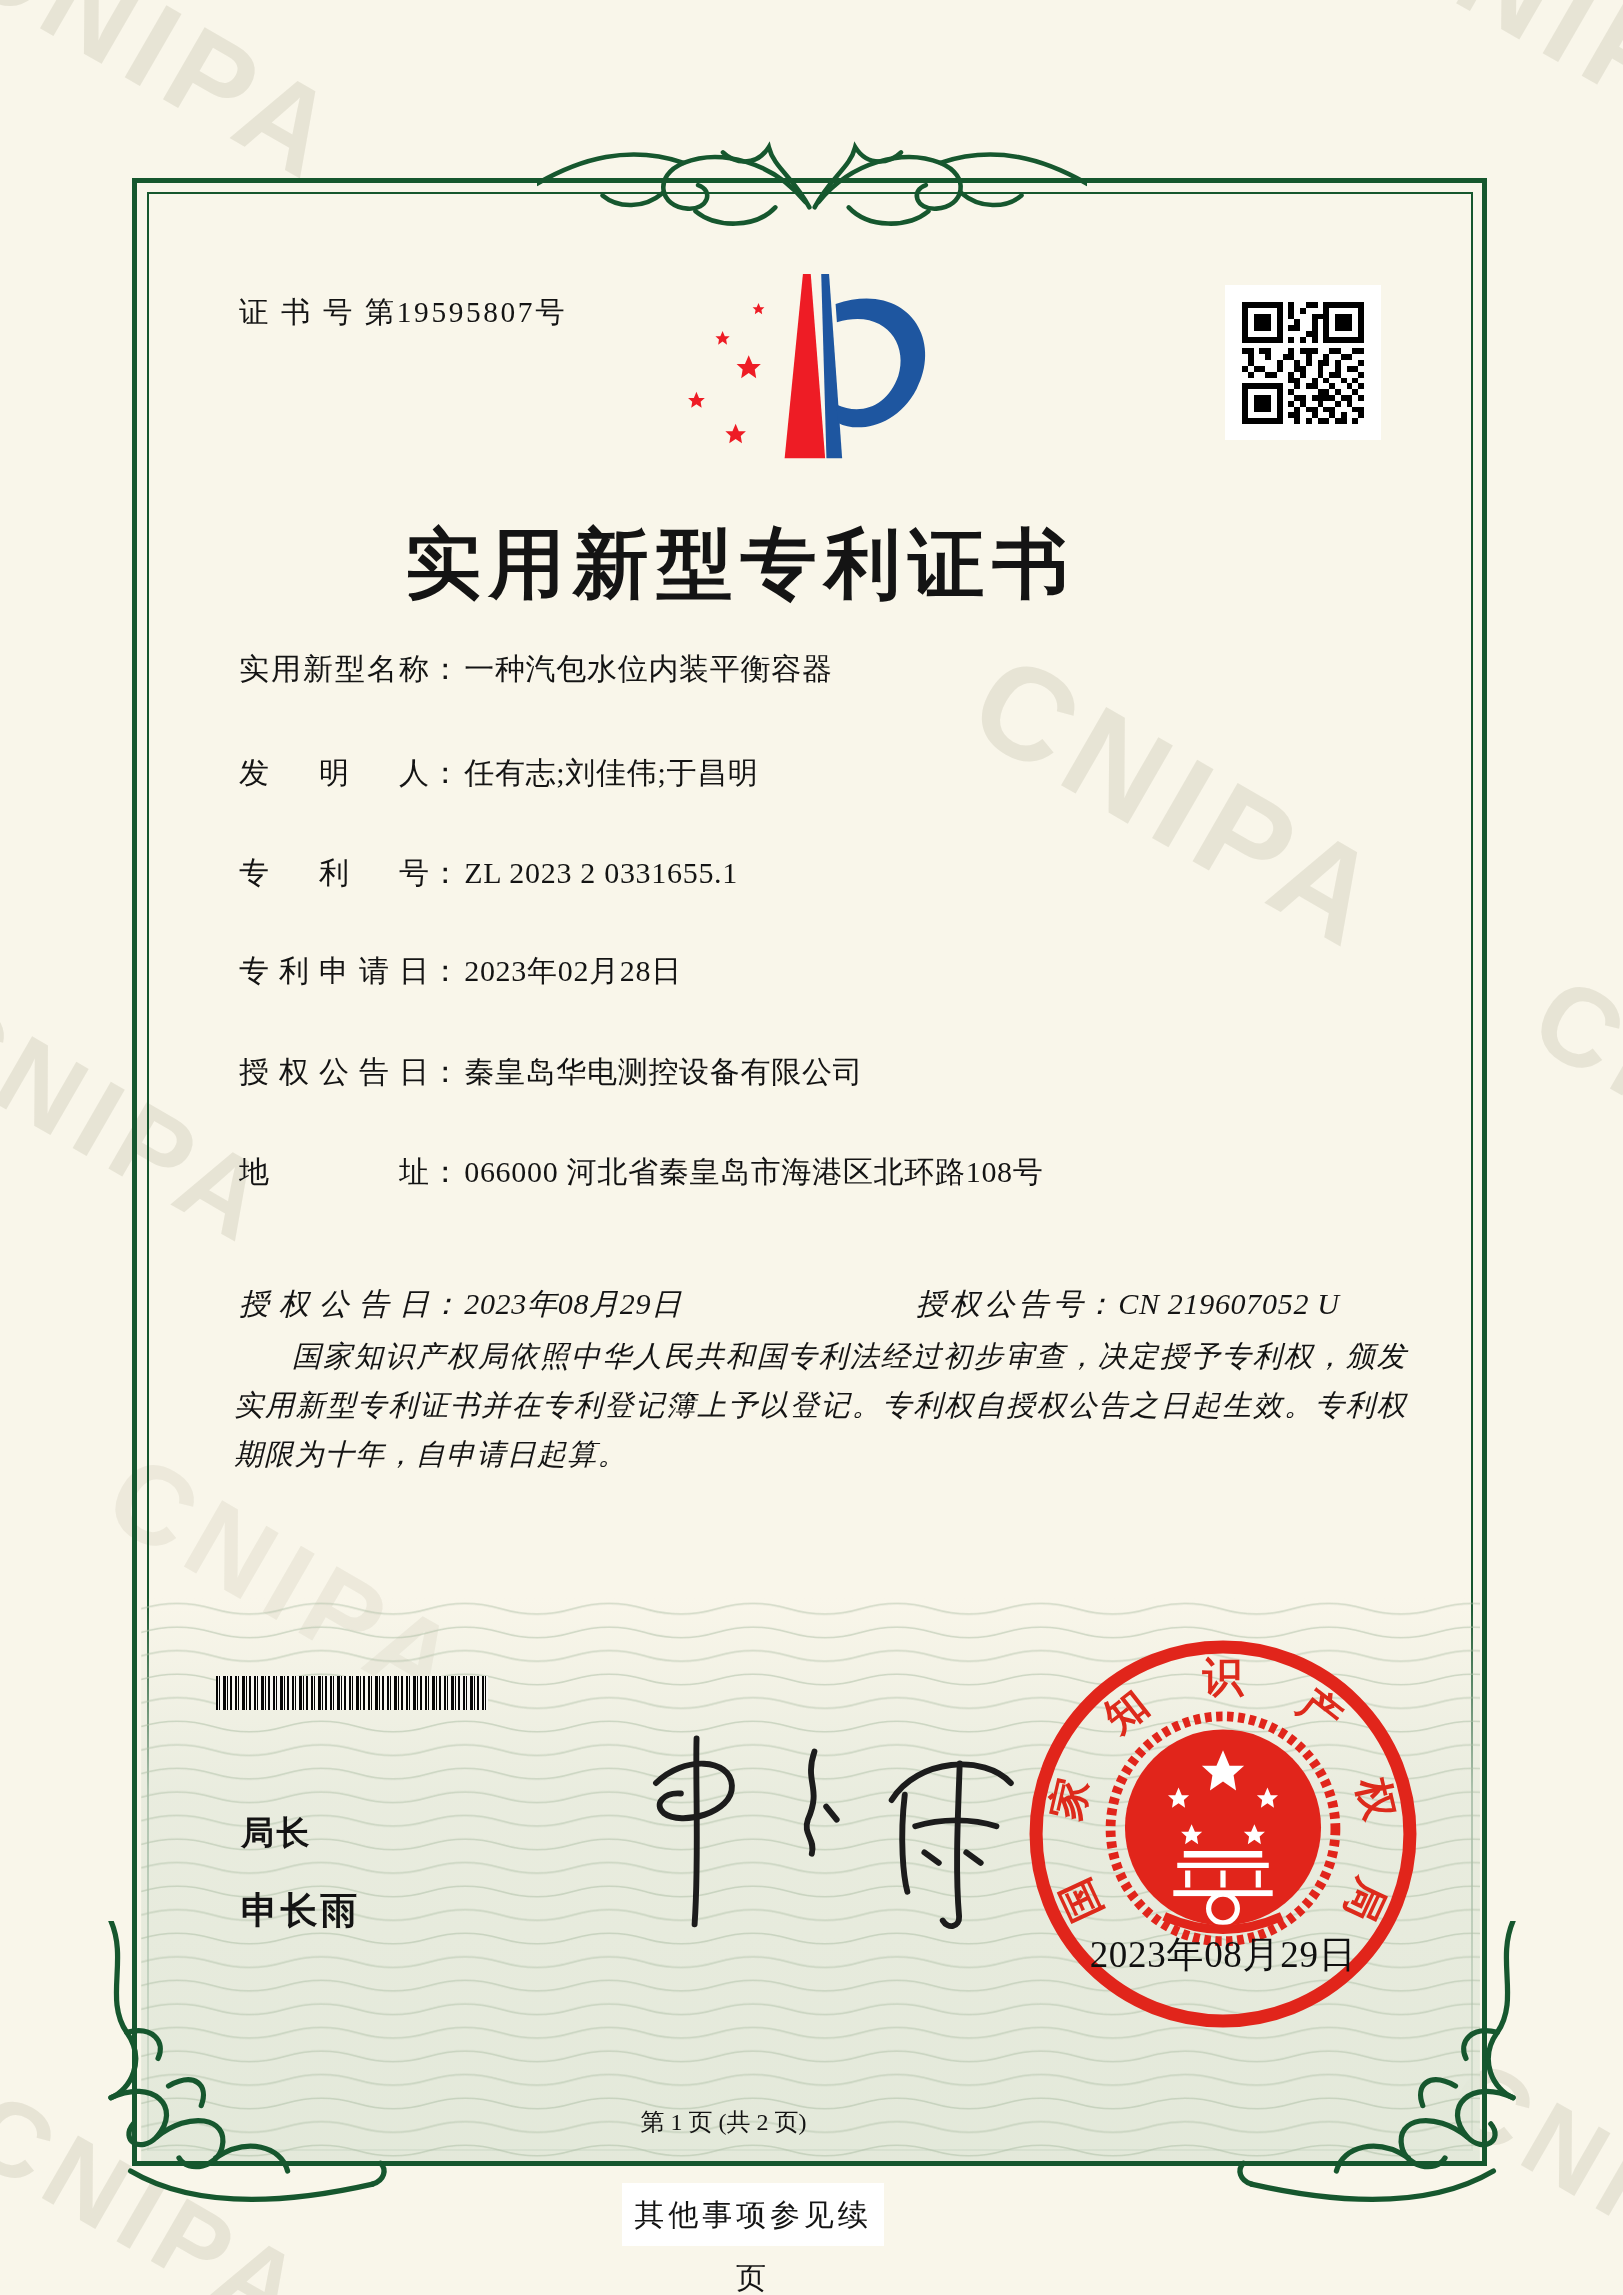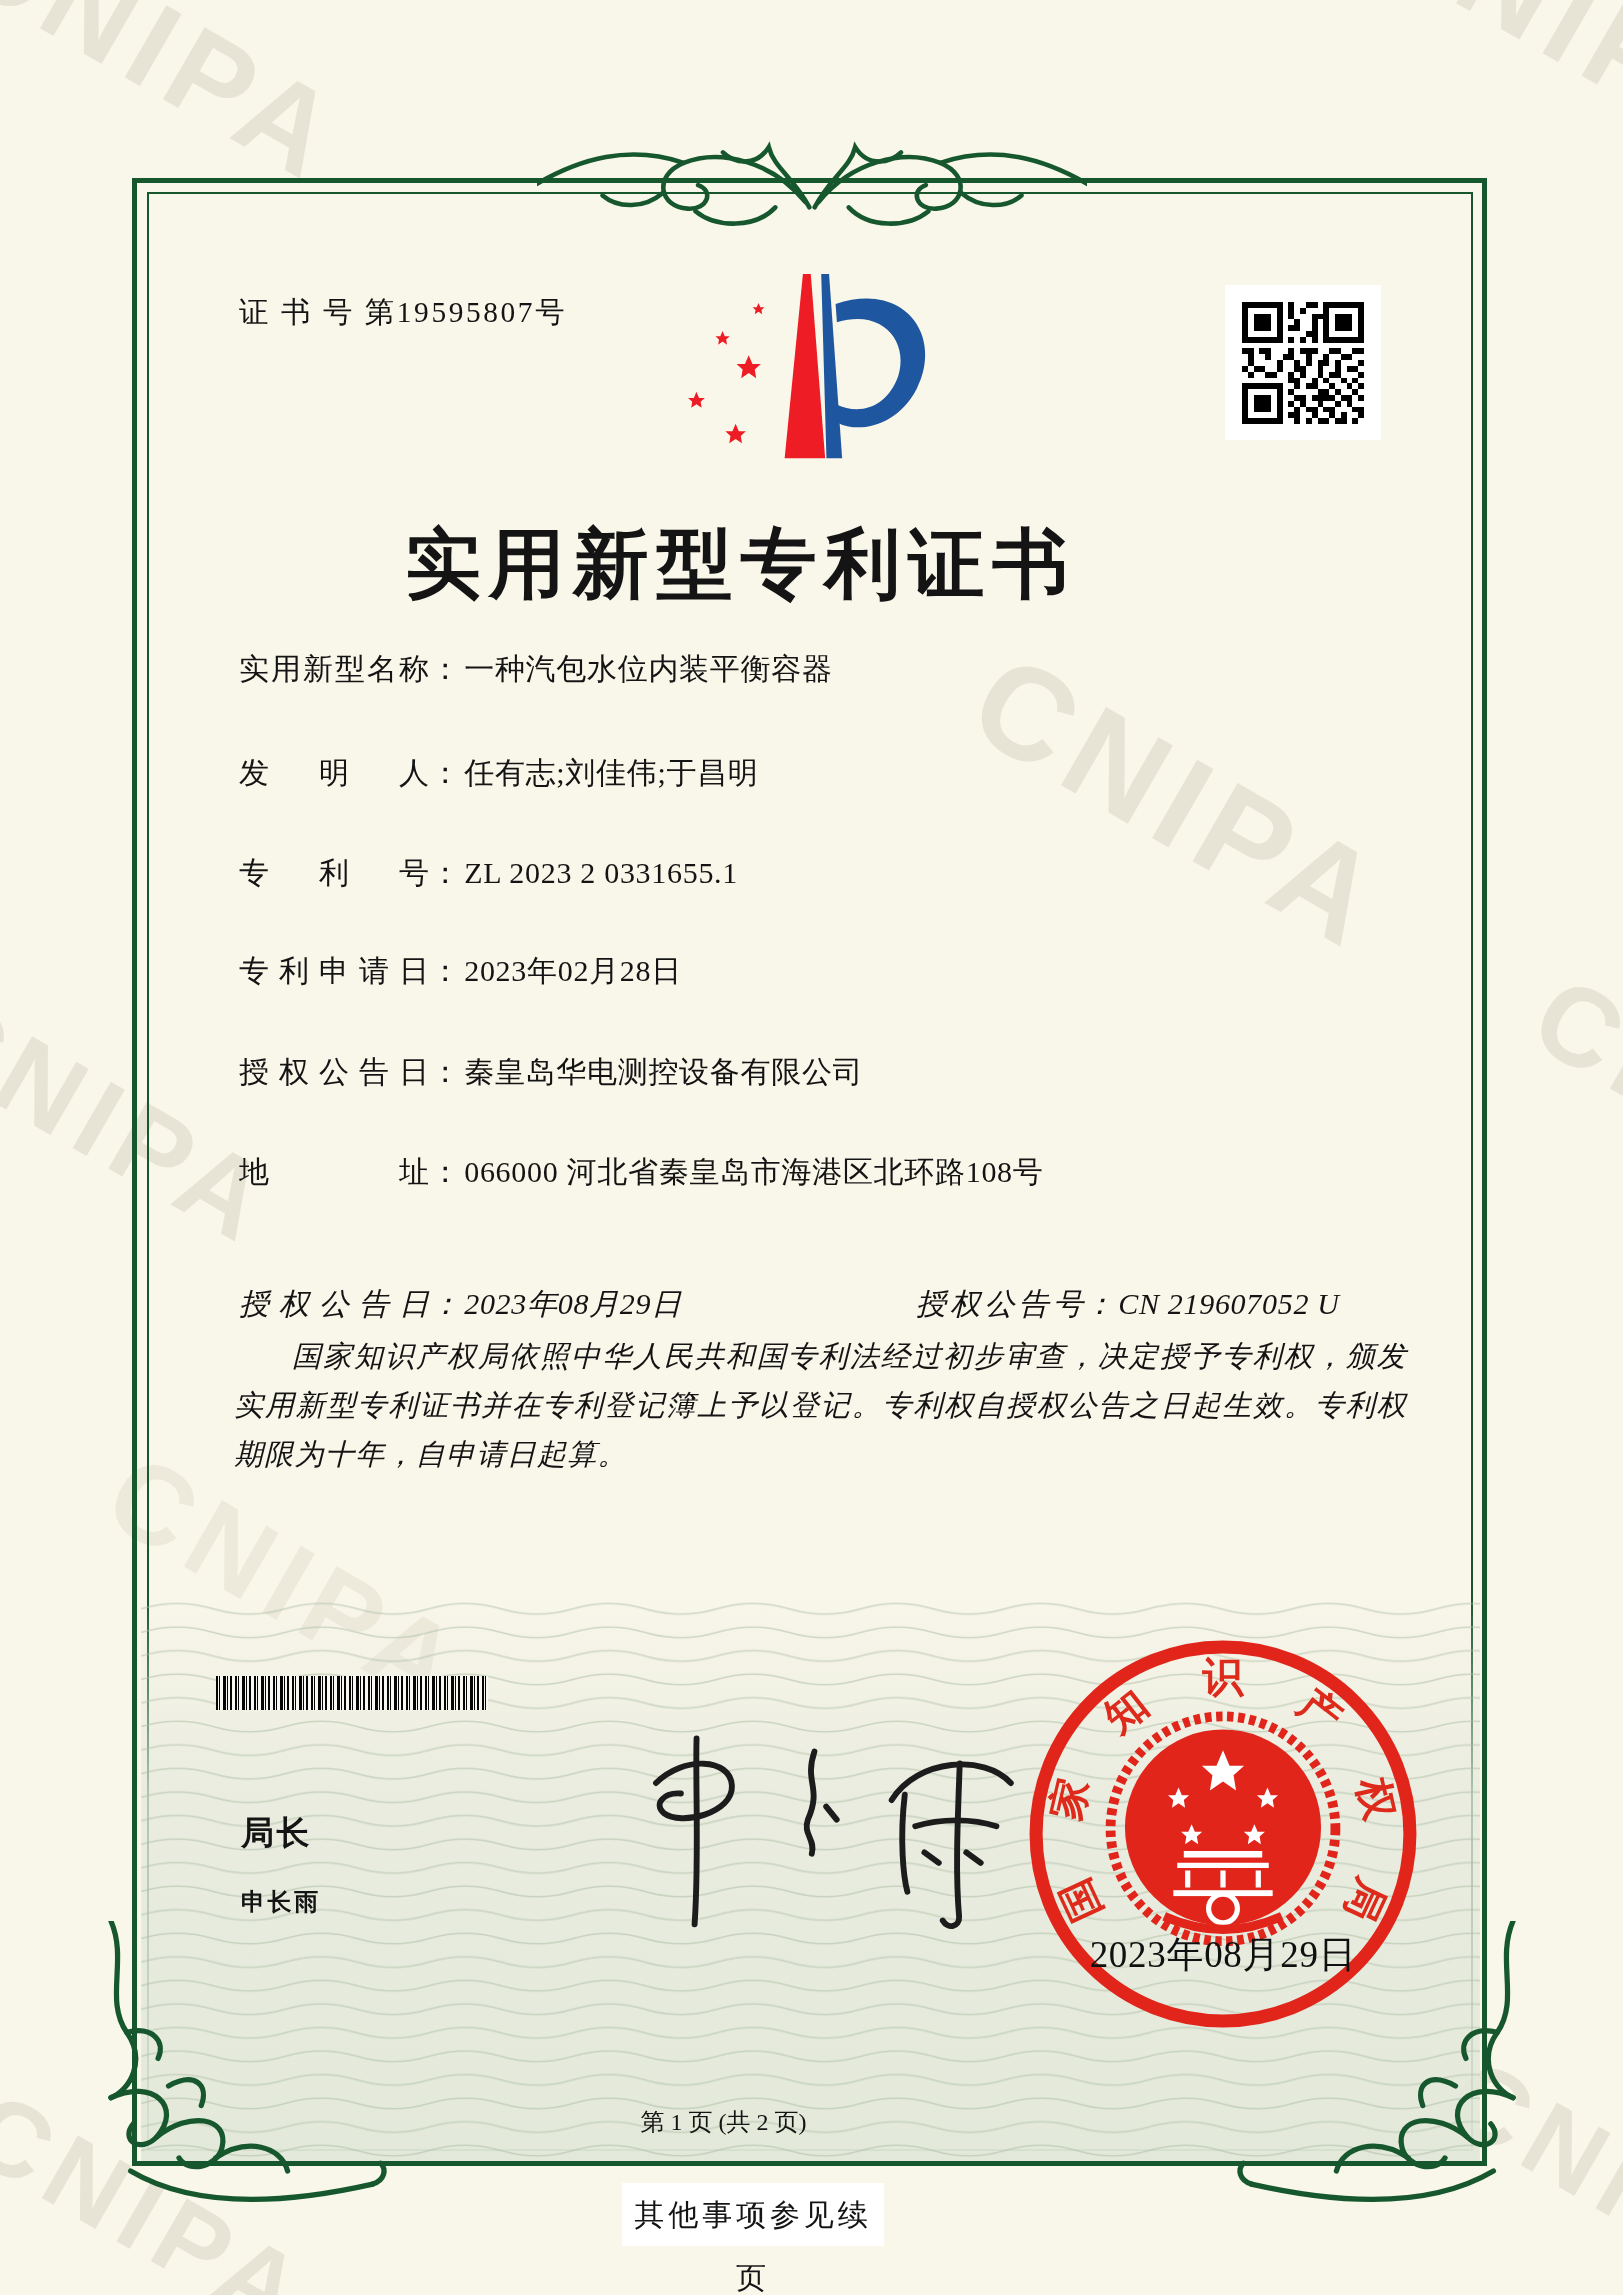--- a/index.html
+++ b/index.html
@@ -57,21 +57,21 @@
   .paras p + p{margin-top:10.5px;}
   
   .barcode{position:absolute;left:216px;top:1676px;width:272px;height:34px;
     background:repeating-linear-gradient(90deg,
       #050505 0 2px,#f8f7f2 2px 3.3px,#050505 3.3px 3.9px,#f8f7f2 3.9px 7.2px,
       #050505 7.2px 9.8px,#f8f7f2 9.8px 11px,#050505 11px 11.8px,#f8f7f2 11.8px 14.4px,
       #050505 14.4px 16.4px,#f8f7f2 16.4px 19px);}
   
   .director-title{position:absolute;left:241px;top:1811px;font-size:33px;font-weight:bold;
     font-family:"Liberation Sans","DejaVu Sans",sans-serif;letter-spacing:2.6px;}
-  .director-name{position:absolute;left:241px;top:1886px;font-size:24px;font-weight:bold;
+  .director-name{position:absolute;left:241px;top:1886px;font-size:37px;font-weight:bold;
     font-family:"Liberation Sans","DejaVu Sans",sans-serif;letter-spacing:2.6px;}
   .signature{position:absolute;left:618px;top:1720px;}
   
   .seal{position:absolute;left:1023px;top:1634px;width:400px;height:400px;}
   .seal svg{position:absolute;left:0;top:0;}
   .schar{position:absolute;font-size:41px;font-weight:bold;color:#dd2a1b;
     transform:translate(-50%,-50%);}
   .sc0{left:58px; top:266px;transform:translate(-50%,-50%) rotate(-115deg);}
   .sc1{left:47px; top:165px;transform:translate(-50%,-50%) rotate(-77deg);}
   .sc2{left:103px;top:77px;transform:translate(-50%,-50%) rotate(-38deg);}

